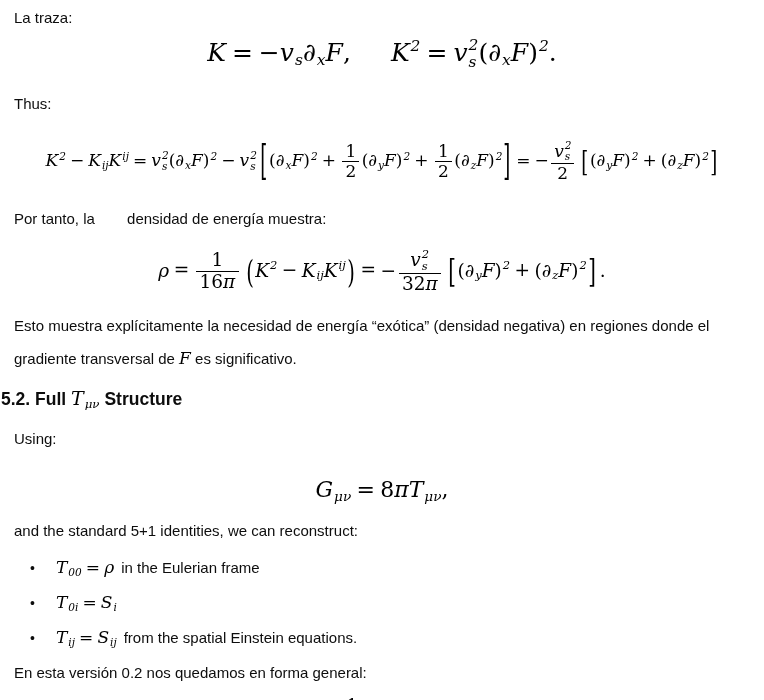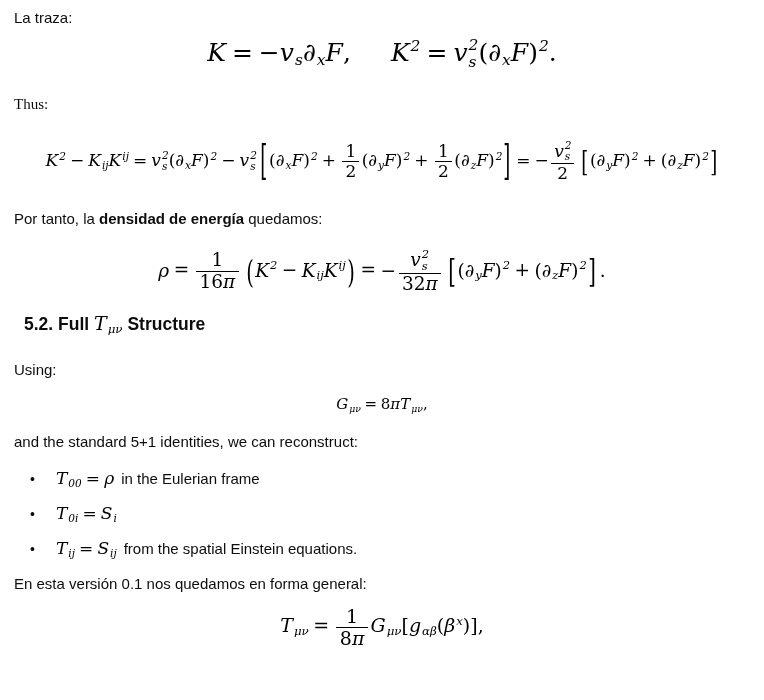--- a/index.html
+++ b/index.html
@@ -12,40 +12,40 @@
     overflow: hidden;
     position: relative;
   }
   .body-p {
     font-size: 15px;
     line-height: 20px;
     padding: 0 14px;
     color: #0d0d0d;
   }
   .wrap-p { line-height: 32px; }
-  .bold { font-weight: 700; }
+  .bold { font-weight: 400; margin-left: 28px; }
   h2.section {
     font-size: 17.5px;
-    line-height: 40px;
-    padding: 0 24px;
+    line-height: 28px;
+    padding: 0 1px;
     font-weight: 700;
     color: #0d0d0d;
   }
   
   .eq {
     font-family: "DejaVu Serif", "Liberation Serif", serif;
     color: #000000;
     text-align: center;
     white-space: nowrap;
     line-height: 1.25;
   }
   .eq1 { font-size: 25px; margin-top: 9px;  }
   .eq2 { font-size: 17px; margin-top: 27px; }
   .eq3 { font-size: 18.5px; margin-top: 20px; }
-  .eq4 { font-size: 15px; margin-top: 15px; }
+  .eq4 { font-size: 22px; margin-top: 27px; }
   .eq5 { font-size: 19px; margin-top: 12px; }
   .imath {
     font-family: "DejaVu Serif", "Liberation Serif", serif;
     color: #000000;
     font-size: 17px;
     white-space: nowrap;
   }
   .hmath { font-size: 19px; font-weight: 400; }
   .mi { font-style: italic; }
   .mr { font-style: normal; }
@@ -73,21 +73,21 @@
   ul.blist { list-style: none; margin-top: 10px; }
   ul.blist li {
     display: flex; align-items: baseline;
     padding-left: 30px; line-height: 33px;
     font-size: 15px;
   }
   .bullet-dot { width: 26px; flex: none; font-size: 14px; color: #0d0d0d; }
   .li-text { margin-left: 7px; }
   
   .p1 { margin-top: 8px; }
-  .p2 { margin-top: 23px; font-family: Liberation Serif, serif; }
+  .p2 { margin-top: 23px; }
   .p3 { margin-top: 26px; }
   .p4 { margin-top: 16px; padding-right: 10px; }
   .h52 { margin-top: 9px; }
   .p5 { margin-top: 14px; }
   .p6 { margin-top: 18px; }
   .p7 { margin-top: 7px; }
 </style>
 </head>
 <body>
 
@@ -106,27 +106,28 @@
         <span>2</span>
         <span>s</span>
       </span><span class="mr">(</span><span class="mi">∂</span><span class="msub">x</span><span class="mi">F</span><span class="mr">)</span><span class="msup">2</span><span class="mo">−</span><span class="mi">v</span><span class="msupsub">
         <span>2</span>
         <span>s</span>
       </span><span class="msp" style="width: 0.15em;"></span><span class="bigb" style="transform: scale(0.92, 2.1);">[</span><span class="mr">(</span><span class="mi">∂</span><span class="msub">x</span><span class="mi">F</span><span class="mr">)</span><span class="msup">2</span><span class="mo">+</span><span class="frac"><span class="fn"><span class="mr">1</span></span><span class="fd"><span class="mr">2</span></span></span><span class="mr">(</span><span class="mi">∂</span><span class="msub">y</span><span class="mi">F</span><span class="mr">)</span><span class="msup">2</span><span class="mo">+</span><span class="frac"><span class="fn"><span class="mr">1</span></span><span class="fd"><span class="mr">2</span></span></span><span class="mr">(</span><span class="mi">∂</span><span class="msub">z</span><span class="mi">F</span><span class="mr">)</span><span class="msup">2</span><span class="bigb" style="transform: scale(0.92, 2.1);">]</span><span class="mo">=</span><span class="mr">−</span><span class="frac"><span class="fn"><span class="mi">v</span><span class="msupsub">
             <span>2</span>
             <span>s</span>
           </span></span><span class="fd"><span class="mr">2</span></span></span><span class="msp" style="width: 0.2em;"></span><span class="bigb" style="transform: scale(0.92, 1.45);">[</span><span class="mr">(</span><span class="mi">∂</span><span class="msub">y</span><span class="mi">F</span><span class="mr">)</span><span class="msup">2</span><span class="mo">+</span><span class="mr">(</span><span class="mi">∂</span><span class="msub">z</span><span class="mi">F</span><span class="mr">)</span><span class="msup">2</span><span class="bigb" style="transform: scale(0.92, 1.45);">]</span></div>
 
-  <p class="body-p p3"><span>Por tanto, la </span><span class="bold">densidad de energía</span><span> quedamos:</span></p>
+  <p class="body-p p3"><span>Por tanto, la </span><span class="bold">densidad de energía</span><span> muestra:</span></p>
 
   <div class="eq eq3"><span class="mi">ρ</span><span class="mo">=</span><span class="frac"><span class="fn"><span class="mr">1</span></span><span class="fd"><span class="mr">16</span><span class="mi">π</span></span></span><span class="msp" style="width: 0.2em;"></span><span class="bigb" style="transform: scale(0.92, 1.5);">(</span><span class="mi">K</span><span class="msup">2</span><span class="mo">−</span><span class="mi">K</span><span class="msub">ij</span><span class="mi">K</span><span class="msup">ij</span><span class="bigb" style="transform: scale(0.92, 1.5);">)</span><span class="mo">=</span><span class="mr">−</span><span class="frac"><span class="fn"><span class="mi">v</span><span class="msupsub">
             <span>2</span>
             <span>s</span>
           </span></span><span class="fd"><span class="mr">32</span><span class="mi">π</span></span></span><span class="msp" style="width: 0.2em;"></span><span class="bigb" style="transform: scale(0.92, 1.45);">[</span><span class="mr">(</span><span class="mi">∂</span><span class="msub">y</span><span class="mi">F</span><span class="mr">)</span><span class="msup">2</span><span class="mo">+</span><span class="mr">(</span><span class="mi">∂</span><span class="msub">z</span><span class="mi">F</span><span class="mr">)</span><span class="msup">2</span><span class="bigb" style="transform: scale(0.92, 1.45);">]</span><span class="msp" style="width: 0.15em;"></span><span class="mr">.</span></div>
 
+  <p class="body-p wrap-p p4"><span>Esto muestra explícitamente la necesidad de energía “exótica” (densidad negativa) en regiones donde el gradiente transversal de </span><span class="imath"><span class="mi">F</span></span><span> es significativo.</span></p>
 
   <h2 class="section h52"><span>5.2. Full </span><span class="imath hmath"><span class="mi">T</span><span class="msub">μν</span></span><span> Structure</span></h2>
 
   <p class="body-p p5"><span>Using:</span></p>
 
   <div class="eq eq4"><span class="mi">G</span><span class="msub">μν</span><span class="mo">=</span><span class="mr">8</span><span class="mi">π</span><span class="mi">T</span><span class="msub">μν</span><span class="mr">,</span></div>
 
   <p class="body-p p6"><span>and the standard 5+1 identities, we can reconstruct:</span></p>
 
   <ul class="blist">
@@ -139,17 +140,17 @@
       <span class="bullet-dot">•</span>
       <span class="imath"><span class="mi">T</span><span class="msub">0i</span><span class="mo">=</span><span class="mi">S</span><span class="msub">i</span></span>
     </li>
     <li>
       <span class="bullet-dot">•</span>
       <span class="imath"><span class="mi">T</span><span class="msub">ij</span><span class="mo">=</span><span class="mi">S</span><span class="msub">ij</span></span>
       <span class="li-text">from the spatial Einstein equations.</span>
     </li>
   </ul>
 
-  <p class="body-p p7"><span>En esta versión 0.1 nos quedamos en forma general:</span></p>
+  <p class="body-p p7"><span>En esta versión 0.2 nos quedamos en forma general:</span></p>
 
   <div class="eq eq5"><span class="mi">T</span><span class="msub">μν</span><span class="mo">=</span><span class="frac"><span class="fn"><span class="mr">1</span></span><span class="fd"><span class="mr">8</span><span class="mi">π</span></span></span><span class="mi">G</span><span class="msub">μν</span><span class="mr">[</span><span class="mi">g</span><span class="msub">αβ</span><span class="mr">(</span><span class="mi">β</span><span class="msup">x</span><span class="mr">)</span><span class="mr">]</span><span class="mr">,</span></div>
 
 </div>
 
 </body></html>

